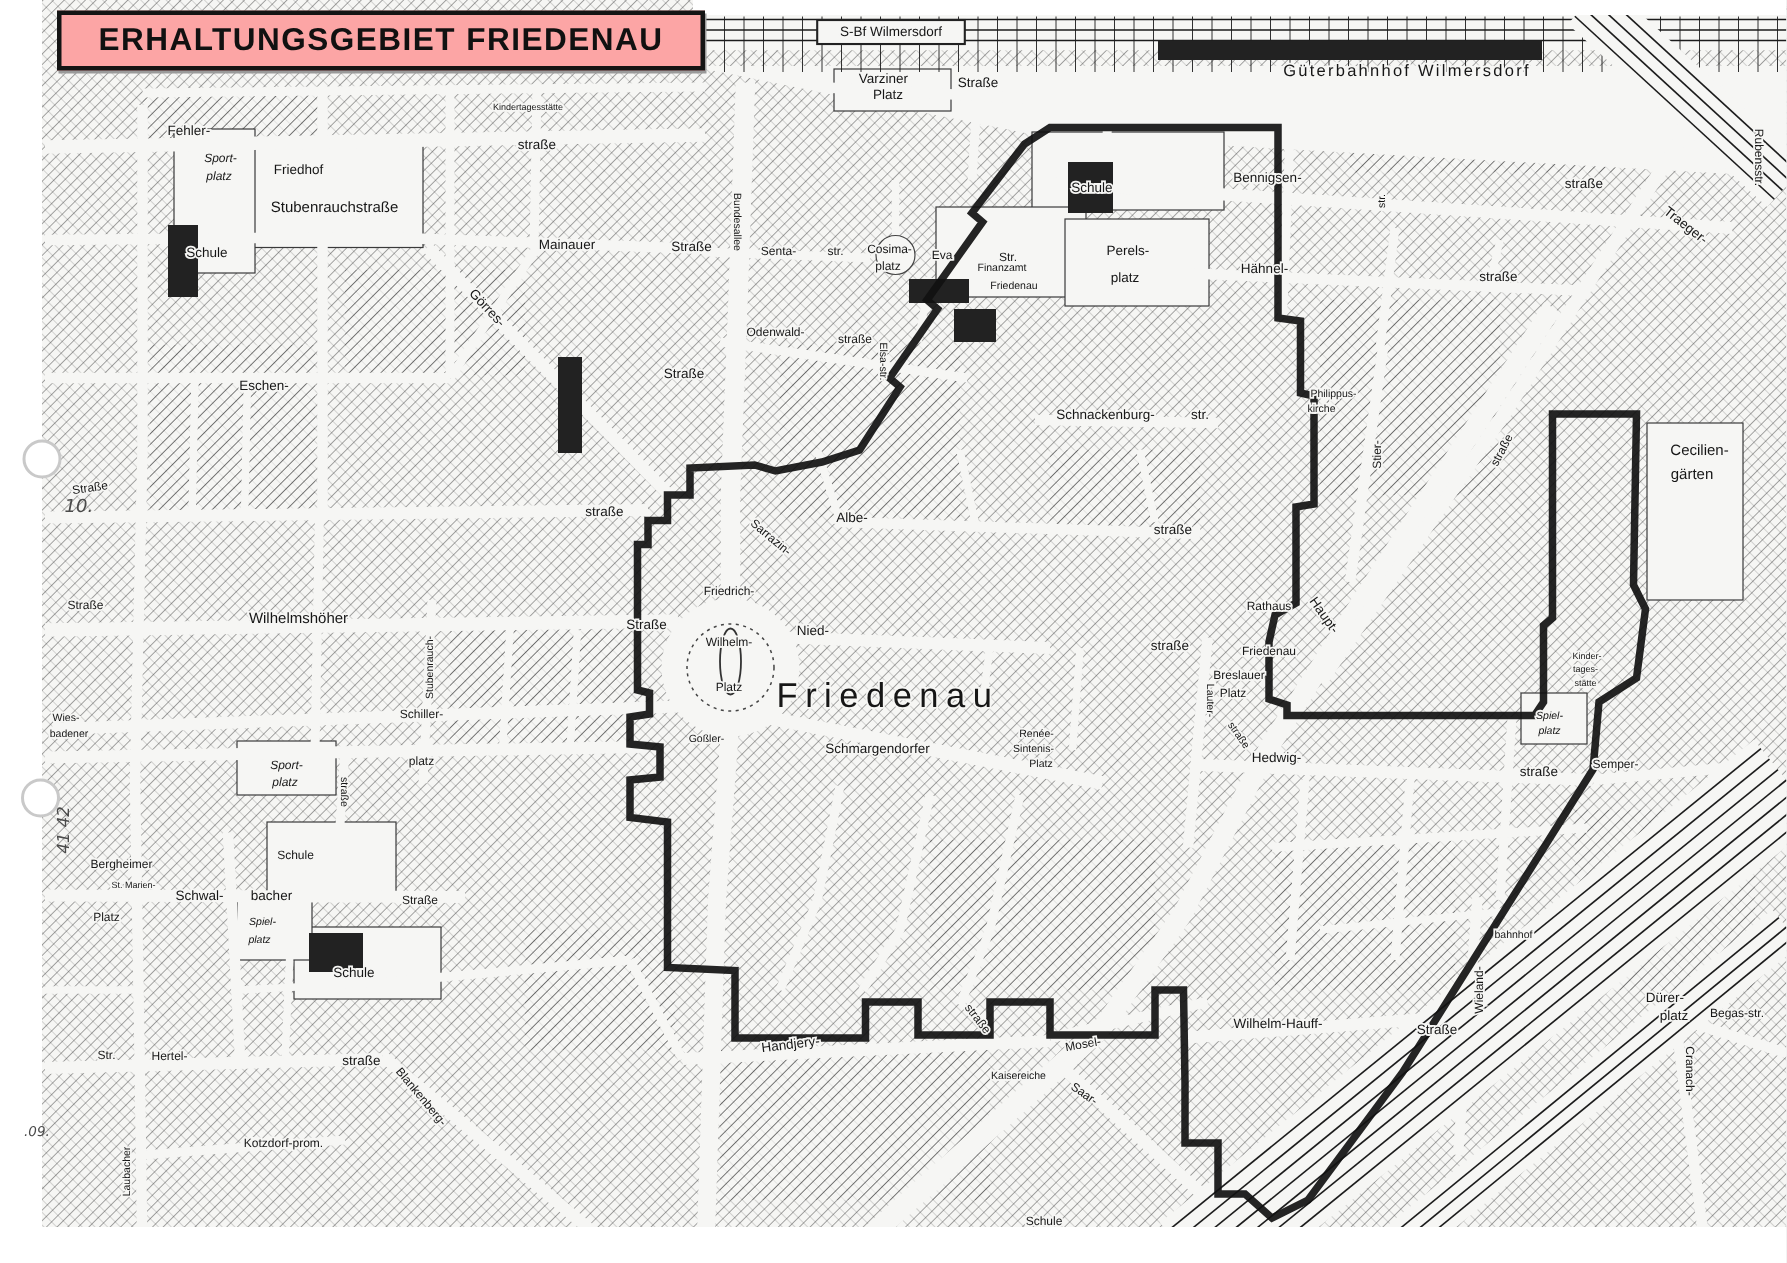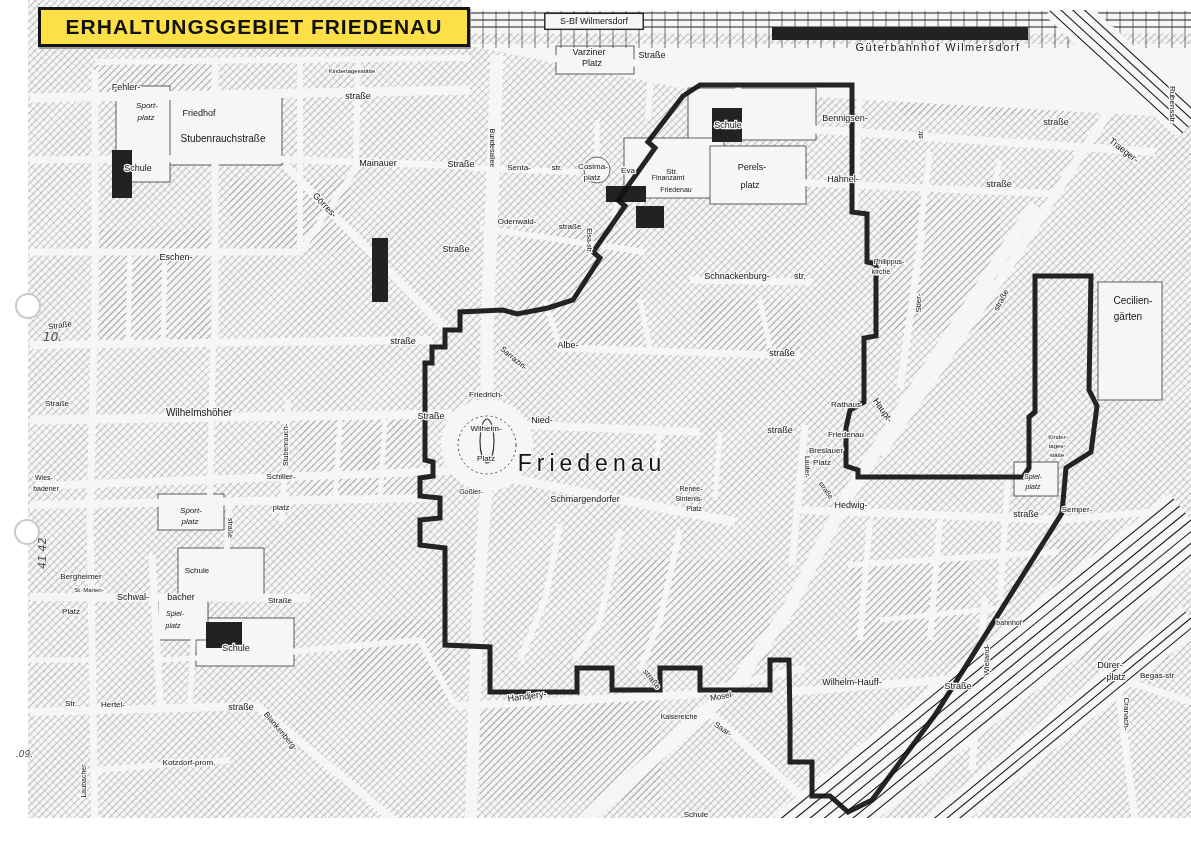--- a/index.html
+++ b/index.html
@@ -3,21 +3,21 @@
 <meta charset="utf-8">
 <style>
   html,body{margin:0;padding:0;background:#e8e8e8;}
   .page{position:relative;width:1191px;height:842px;background:#ffffff;overflow:hidden;
         font-family:"Liberation Sans",sans-serif;}
   svg{position:absolute;left:0;top:0;}
   .lbl{paint-order:stroke;stroke:#f6f6f4;stroke-width:2.4px;fill:#161616;
        font-family:"Liberation Sans",sans-serif;}
   .hand{font-family:"DejaVu Sans",sans-serif;font-style:italic;fill:#4a4a4a;}
   .title-box{position:absolute;left:38px;top:7px;width:426px;height:34px;
-      background:#fde047;border:3px solid #141414;box-shadow:1px 2px 0 #9a9a9a;
+      background:#fca5a5;border:3px solid #141414;box-shadow:1px 2px 0 #9a9a9a;
       display:flex;align-items:center;justify-content:center;
       font-weight:bold;font-size:21px;letter-spacing:1px;color:#111;
       font-family:"Liberation Sans",sans-serif;white-space:nowrap;}
 </style>
 </head>
 <body>
 
 <div class="page">
   <svg id="m" width="1191" height="842" viewBox="0 0 1191 842">
     <defs>

